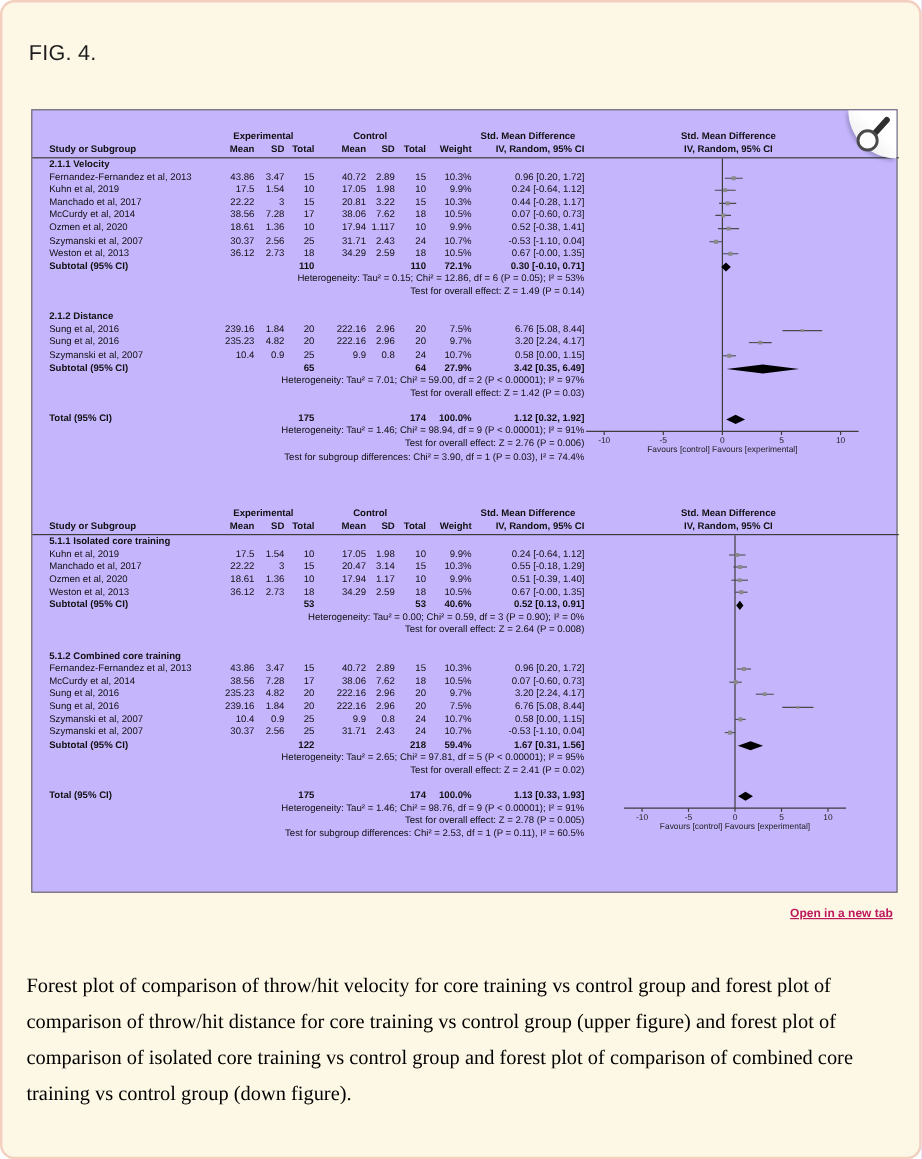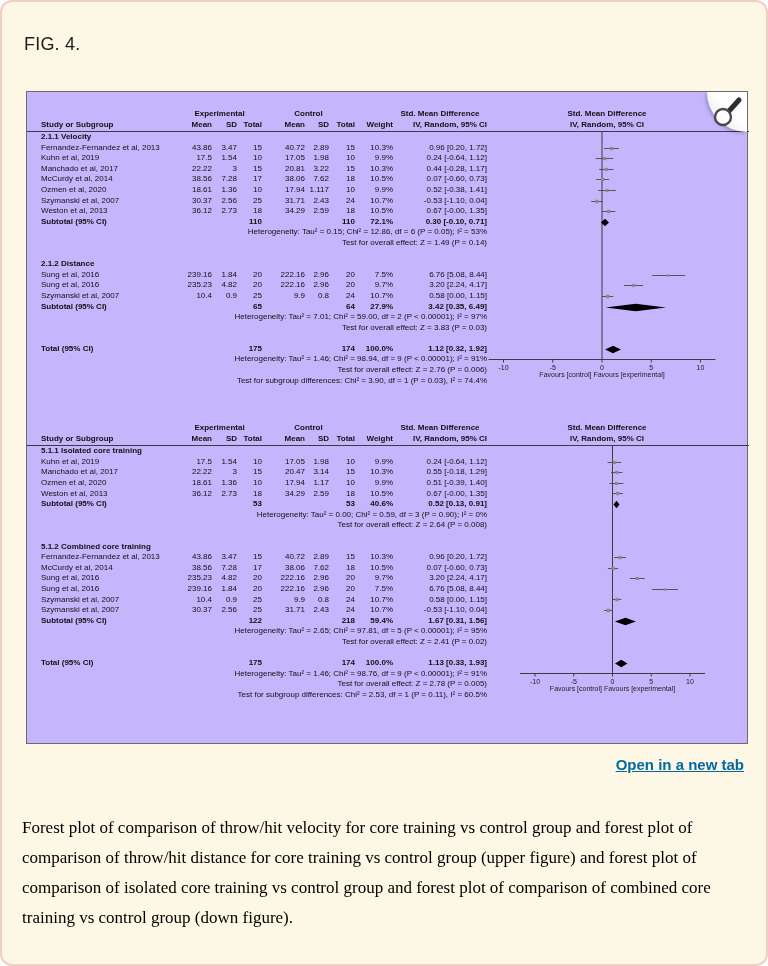--- a/index.html
+++ b/index.html
@@ -18,21 +18,21 @@
   .hrow{height:11px;line-height:11px;font-size:8px;font-weight:bold;color:#111;}
   .hrow div{white-space:nowrap;}
   .ghdr{position:absolute;left:455px;top:0;width:250px;text-align:center;font-weight:bold;font-size:8px;line-height:11px;color:#111;}
   .prow{height:10.6px;line-height:10.6px;font-size:8px;color:#111;}
   .prow div{white-space:nowrap;overflow:visible;}
   .num{text-align:right;}
   .cname{text-align:left;}
   .center{text-align:center;}
   .bold{font-weight:bold;}
   .note{grid-column:1/-1;text-align:right;}
-  .open-link{display:block;text-align:right;margin:12px 2px 16px 0;font-size:15px;font-weight:600;color:#0369a1;text-decoration:underline;cursor:pointer;}
+  .open-link{display:block;text-align:right;margin:12px 2px 16px 0;font-size:10px;font-weight:600;color:#be185d;text-decoration:underline;cursor:pointer;}
   .caption{margin:40px 0 0 0;font-family:"Liberation Serif",serif;font-size:17px;line-height:30px;color:#000000;}
 </style>
 </head>
 <body>
 
 <div class="page">
   <h2 class="fig-label">FIG. 4.</h2>
 
   <div class="figure-box">
     <div class="plot plot-1">
@@ -202,21 +202,21 @@
             <div class="num"></div>
             <div class="num"></div>
             <div class="num bold">64</div>
             <div class="num bold">27.9%</div>
             <div class="num bold">3.42 [0.35, 6.49]</div>
           </div>
           <div class="grid prow">
             <div class="note">Heterogeneity: Tau² = 7.01; Chi² = 59.00, df = 2 (P &lt; 0.00001); I² = 97%</div>
           </div>
           <div class="grid prow">
-            <div class="note">Test for overall effect: Z = 3.83 (P = 0.03)</div>
+            <div class="note">Test for overall effect: Z = 1.42 (P = 0.03)</div>
           </div>
           <div class="grid prow"></div>
           <div class="grid prow">
             <div class="cname bold">Total (95% CI)</div>
             <div class="num"></div>
             <div class="num"></div>
             <div class="num bold">175</div>
             <div class="num"></div>
             <div class="num"></div>
             <div class="num bold">174</div>

